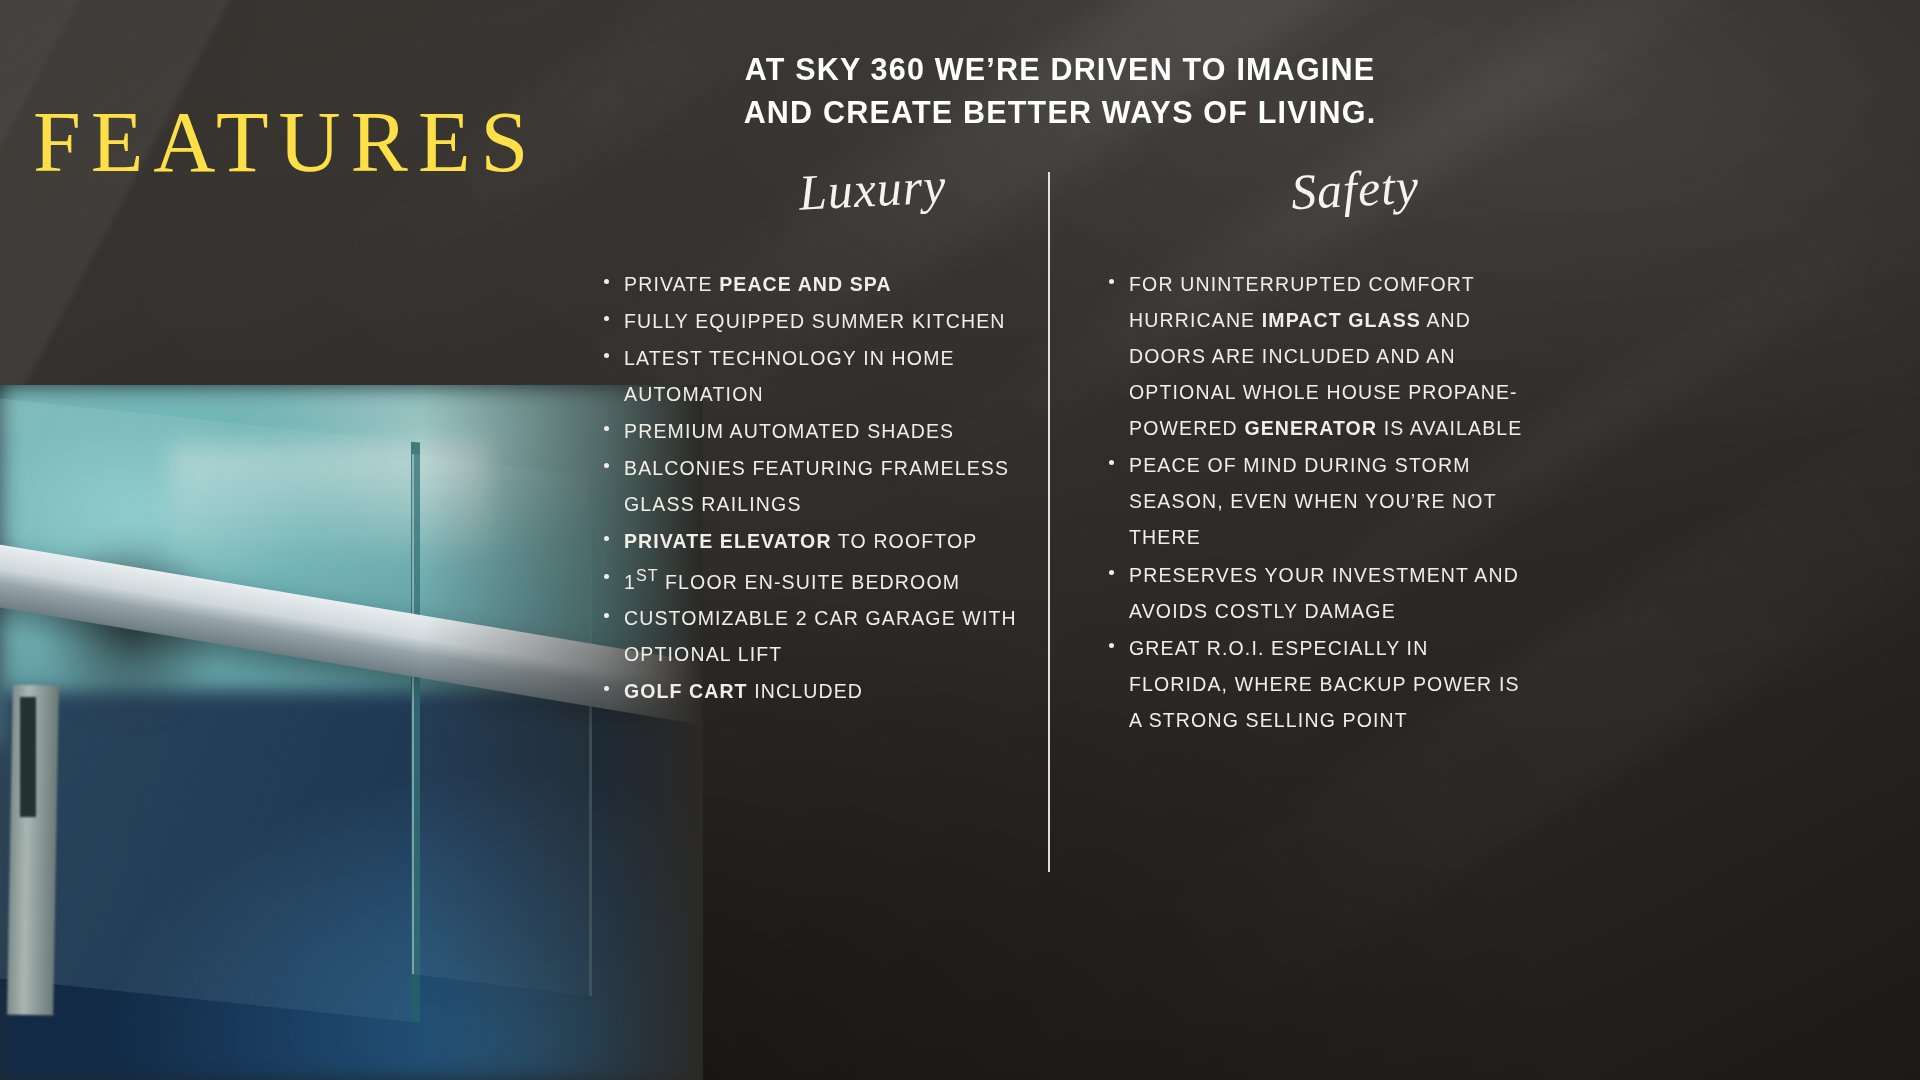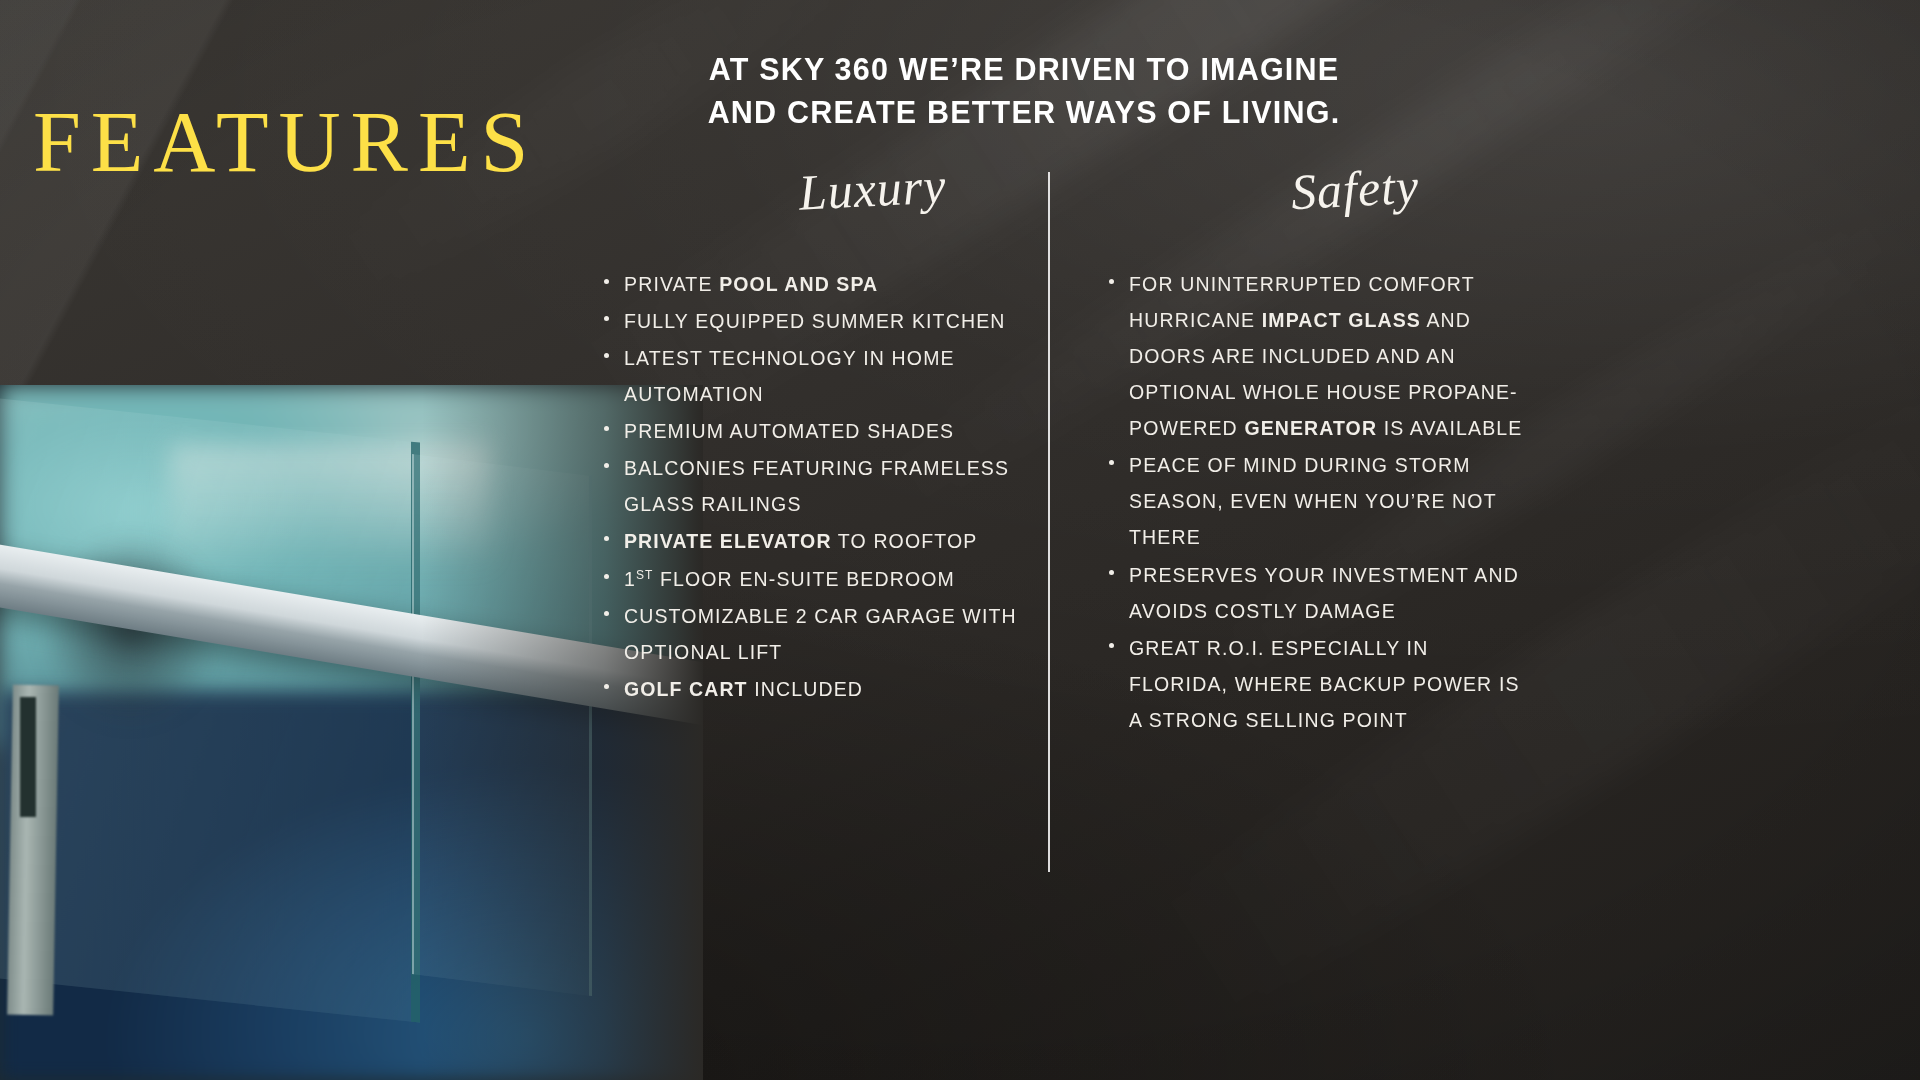--- a/index.html
+++ b/index.html
@@ -118,21 +118,21 @@
     font-size:86px;
     letter-spacing:10px;
     color:#fde047;
     font-weight:400;
     white-space:nowrap;
   }
 
   
   .headline {
     position:absolute;
-    left:604px; top:48px; width:840px;
+    left:640px; top:48px; width:840px;
     text-align:center;
     font-size:30.5px;
     font-weight:bold;
     letter-spacing:1.2px;
     line-height:1.42;
     color:#ffffff;
   }
 
   
   .col { position:absolute; }
@@ -165,21 +165,21 @@
     margin-bottom:1px;
     color:#f1eee8;
   }
   ul.feat li:before {
     content:"";
     position:absolute; left:4px; top:13px;
     width:5px; height:5px; border-radius:50%;
     background:#f1eee8;
   }
   b { font-weight:bold; letter-spacing:1.1px; }
-  sup { font-size:12px; letter-spacing:1px; }
+  sup { font-size:16px; letter-spacing:1px; }
 
   .divider {
     position:absolute;
     left:1048px; top:172px;
     width:2px; height:700px;
     background:rgba(255,255,255,0.85);
   }
 </style>
 </head>
 <body>
@@ -213,21 +213,21 @@
 <div class="headline">
   <div>AT SKY 360 WE’RE DRIVEN TO IMAGINE</div>
   <div>AND CREATE BETTER WAYS OF LIVING.</div>
 </div>
 
 <div class="divider"></div>
 
 <div class="col col-luxury">
   <div class="script">Luxury</div>
   <ul class="feat" id="list-luxury">
-      <li>PRIVATE <b>POOL AND SPA</b></li>
+      <li>PRIVATE <b>PEACE AND SPA</b></li>
       <li>FULLY EQUIPPED SUMMER KITCHEN</li>
       <li>LATEST TECHNOLOGY IN HOME AUTOMATION</li>
       <li>PREMIUM AUTOMATED SHADES</li>
       <li>BALCONIES FEATURING FRAMELESS GLASS RAILINGS</li>
       <li><b>PRIVATE ELEVATOR</b> TO ROOFTOP</li>
       <li>1<sup>ST</sup> FLOOR EN-SUITE BEDROOM</li>
       <li>CUSTOMIZABLE 2 CAR GARAGE WITH OPTIONAL LIFT</li>
       <li><b>GOLF CART</b> INCLUDED</li>
     </ul>
 </div>

